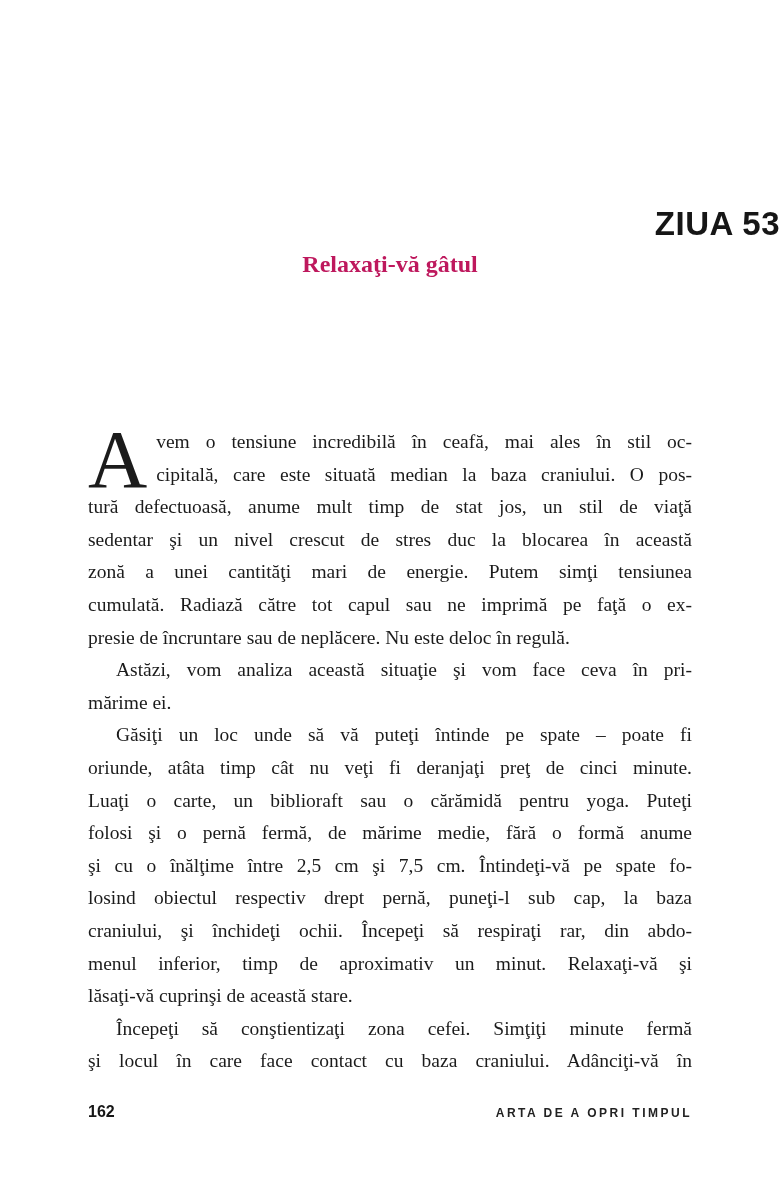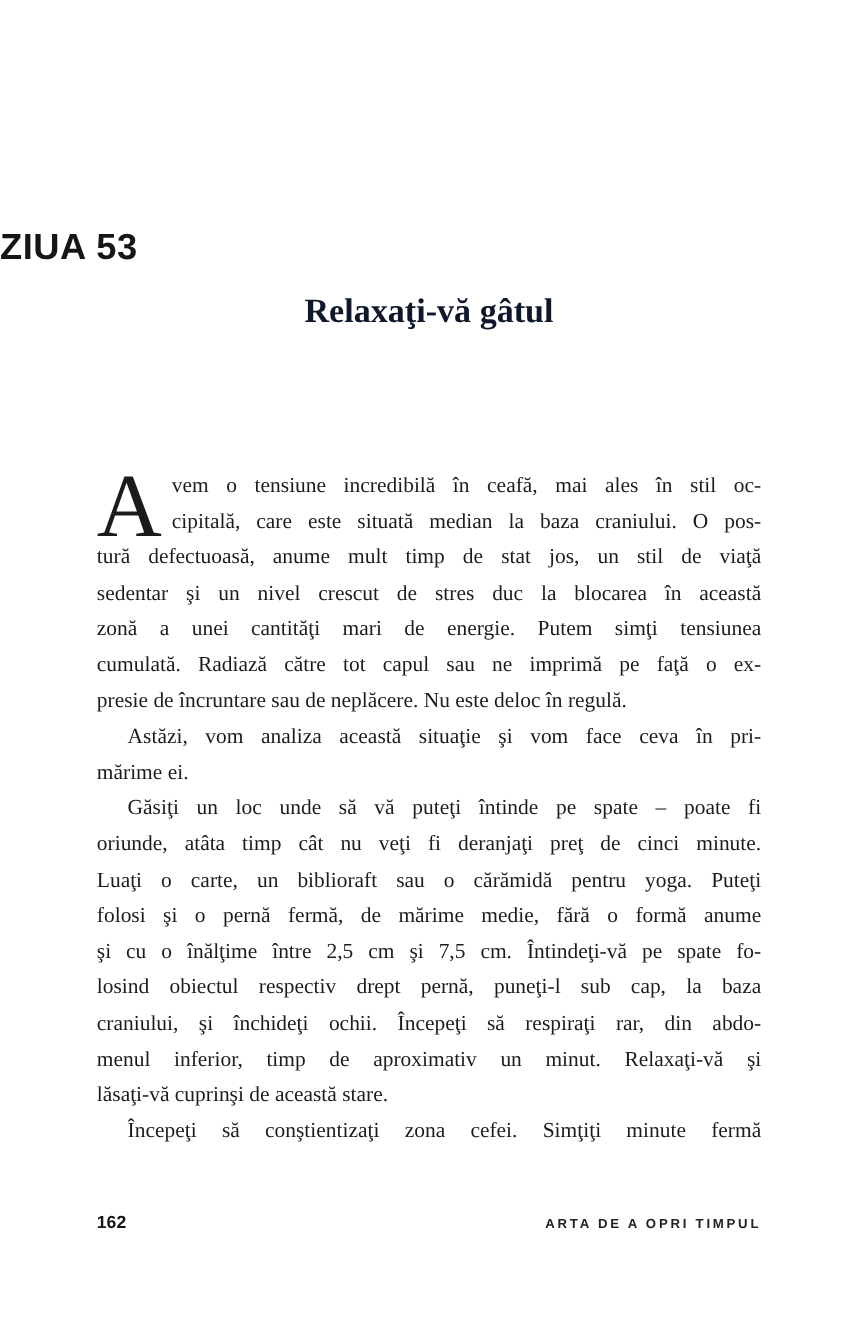--- a/index.html
+++ b/index.html
@@ -8,34 +8,34 @@
     width: 780px;
     height: 1200px;
     background: #ffffff;
     font-family: "Liberation Serif", serif;
     color: #1b1b1b;
     overflow: hidden;
   }
   .chapter-number {
     margin: 0;
     padding-top: 205px;
-    text-align: left;
+    text-align: right;
     font-family: "Liberation Sans", sans-serif;
     font-size: 33px;
     font-weight: 700;
     letter-spacing: 0.5px;
     color: #161616;
   }
   .chapter-title {
-    margin: 22px 0 0 0;
+    margin: 8px 0 0 0;
     text-align: center;
     font-family: "Liberation Serif", serif;
-    font-size: 31px;
+    font-size: 24px;
     font-weight: 700;
-    color: #0f172a;
+    color: #be185d;
   }
   .body-text {
     position: absolute;
     left: 88px;
     right: 88px;
     top: 426px;
     font-size: 19.5px;
     line-height: 32.6px;
     color: #1b1b1b;
   }
@@ -113,20 +113,21 @@
         <div class="line">Luaţi o carte, un biblioraft sau o cărămidă pentru yoga. Puteţi</div>
         <div class="line">folosi şi o pernă fermă, de mărime medie, fără o formă anume</div>
         <div class="line">şi cu o înălţime între 2,5 cm şi 7,5 cm. Întindeţi-vă pe spate fo-</div>
         <div class="line">losind obiectul respectiv drept pernă, puneţi-l sub cap, la baza</div>
         <div class="line">craniului, şi închideţi ochii. Începeţi să respiraţi rar, din abdo-</div>
         <div class="line">menul inferior, timp de aproximativ un minut. Relaxaţi-vă şi</div>
         <div class="line last">lăsaţi-vă cuprinşi de această stare.</div>
       </div>
       <div class="paragraph">
         <div class="line indent">Începeţi să conştientizaţi zona cefei. Simţiţi minute fermă</div>
+        <div class="line">şi locul în care face contact cu baza craniului. Adânciţi-vă în</div>
       </div>
     </div>
 
   <div class="footer">
     <span class="page-number">162</span>
     <span class="running-title">ARTA DE A OPRI TIMPUL</span>
   </div>
 
 </div>
 

